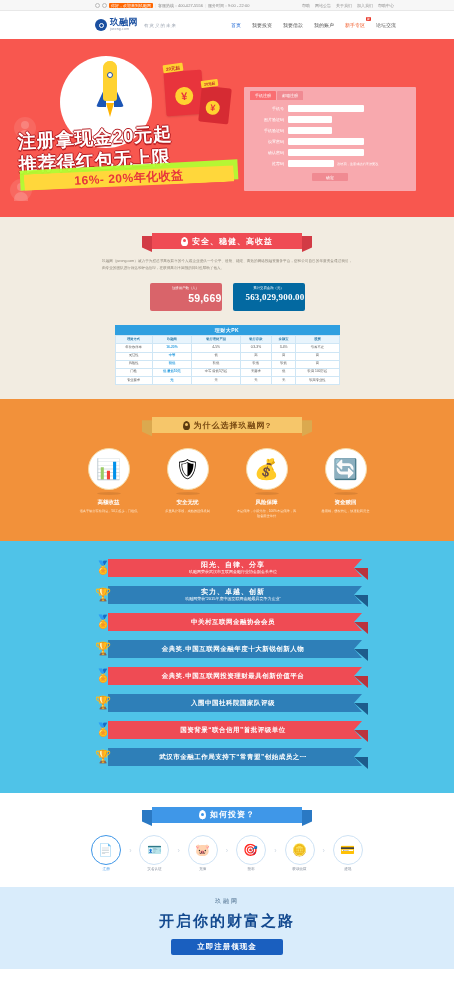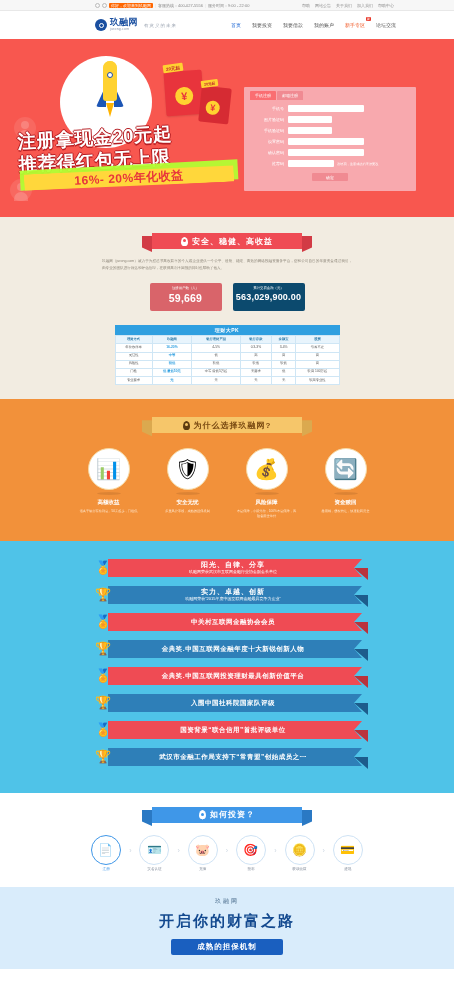--- a/index.html
+++ b/index.html
@@ -127,22 +127,22 @@
   .pin::after{content:"";position:absolute;left:2px;top:2.2px;width:3px;height:3px;
          border-radius:50%;background:#ef4b54;}
   .pin::before{content:"";position:absolute;left:2.2px;top:6.5px;width:2.6px;height:3px;
          background:#fff;clip-path:polygon(50% 100%,0 0,100% 0);}
   .intro { width:250px; margin:0 auto 12px; font-size:3.6px; line-height:1.85; color:#8c8578;
            text-align:justify; }
   .stats { display:flex; justify-content:center; gap:11px; }
   .stat { width:72px; height:28px; border-radius:2px; color:#fff; text-align:center;
           padding-top:3px; }
   .stat .lab { font-size:3.4px; opacity:.95; }
-  .stat .val { font-size:10.5px; font-weight:bold; margin-top:1.5px; letter-spacing:0.2px; }
-  .stat.c1{background:#d9646a;} .stat.c2{background:#5b8fd4;} .stat.c3{background:#0c4a6e;}
+  .stat .val { font-size:10.5px; font-weight:bold; margin-top:1.5px; letter-spacing:0.2px;text-align:right; }
+  .stat.c1{background:#d9646a;} .stat.c2{background:#5b8fd4;} .stat.c3{background:#0369a1;font-family:Liberation Serif, serif;}
   .stat.c3 .val{font-size:9px;}
 
   
   .tbl-wrap { width:225px; margin:14px auto 0; background:#fff; }
   .tbl-title{ background:#2f9fe0; color:#fff; text-align:center; font-size:5px;
               font-weight:bold; padding:2px 0; letter-spacing:.5px; }
   table { width:100%; border-collapse:collapse; }
   th,td { font-size:3.3px; text-align:center; padding:1.6px 1px; border:0.4px solid #cfe6f5;
           color:#555; line-height:1.2; }
   th { background:#e8f4fc; color:#2f7ba8; font-weight:bold; }
@@ -606,16 +606,16 @@
             <span class="sicon">💳</span>
           </div>
         <div class="slab">提现</div>
       </div>
     </div>
   </div>
 
   <div class="cta">
     <div class="brand">玖融网</div>
     <div class="big">开启你的财富之路</div>
-    <div class="btn">成熟的担保机制</div>
+    <div class="btn">立即注册领现金</div>
   </div>
 
 </div>
 
 </body></html>

